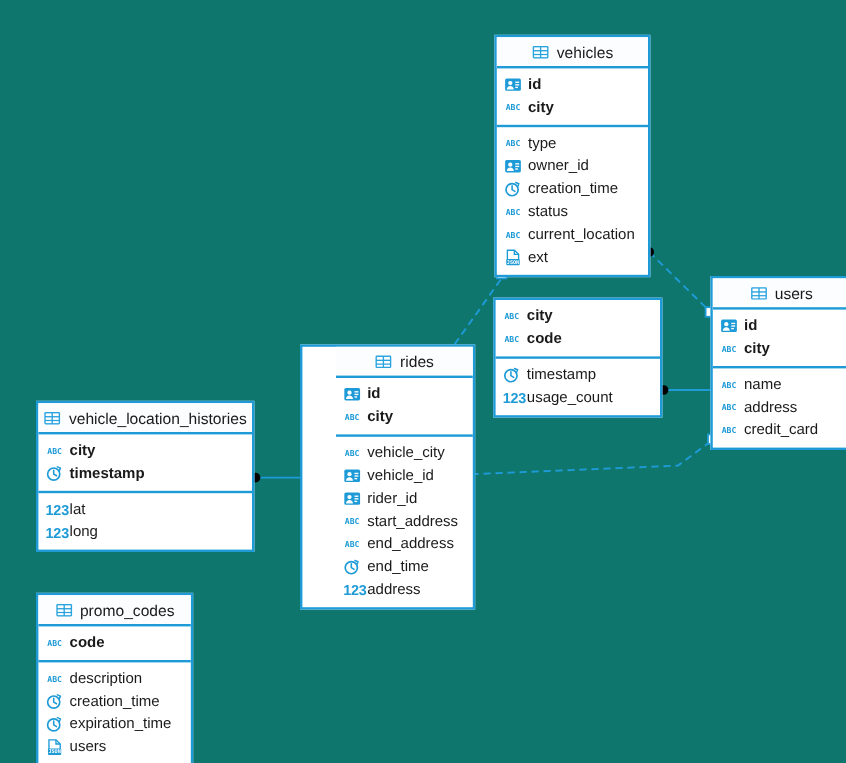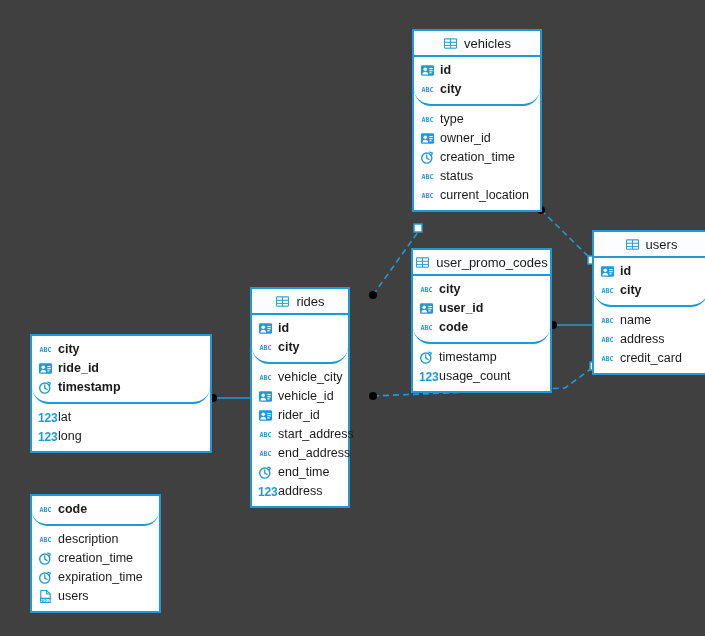--- a/index.html
+++ b/index.html
@@ -8,21 +8,21 @@
     background: #ffffff;
   }
   body {
     font-family: "Liberation Sans", sans-serif;
     -webkit-font-smoothing: antialiased;
   }
   #canvas {
     position: relative;
     width: 705px;
     height: 636px;
-    background: #404040;
+    background: #0f766e;
     overflow: hidden;
   }
   #edge-layer {
     position: absolute;
     left: 0;
     top: 0;
     width: 705px;
     height: 636px;
     pointer-events: none;
   }
@@ -49,21 +49,20 @@
     color: #1a1a1a;
     line-height: 1;
     white-space: nowrap;
   }
   .field-group {
     box-sizing: border-box;
     padding: 4px 0 5px 0;
   }
   .field-group.keys {
     border-bottom: 2px solid #1e9bd7;
-    border-radius: 17px;
   }
   .field {
     display: flex;
     align-items: center;
     gap: 5px;
     height: 19px;
     padding: 0 6px;
     white-space: nowrap;
   }
   .field-label {
@@ -200,58 +199,42 @@
           <span class="field-label">status</span>
         </div>
         <div class="field">
           <span class="ico">
             <svg width="15" height="15" viewBox="0 0 16 16">
               <text x="8" y="10.6" text-anchor="middle" font-family="DejaVu Sans Mono, monospace" font-size="7.2" font-weight="bold" fill="#1e9bd7">ABC</text>
             </svg>
           </span>
           <span class="field-label">current_location</span>
         </div>
+        <div class="field">
+          <span class="ico">
+            <svg width="15" height="15" viewBox="0 0 16 16">
+              <path d="M3 1.6h6.2L13 5.3v9.1H3z" fill="#ffffff" stroke="#1e9bd7" stroke-width="1.2"></path>
+              <path d="M9.2 1.6 V5.3 H13" fill="none" stroke="#1e9bd7" stroke-width="1.2"></path>
+              <rect x="2.1" y="9.4" width="11.8" height="5.2" rx="0.8" fill="#1e9bd7"></rect>
+              <text x="8" y="13.6" text-anchor="middle" font-family="DejaVu Sans Mono, monospace" font-size="4.6" font-weight="bold" fill="#ffffff">JSON</text>
+            </svg>
+          </span>
+          <span class="field-label">ext</span>
+        </div>
       </div>
     </div>
     <div class="entity" style="left: 411px; top: 248px; width: 141px;">
-      <div class="entity-header">
-        <span class="ico">
-          <svg width="15" height="15" viewBox="0 0 16 16">
-            <rect x="1" y="2.5" width="14" height="11" rx="1.2" fill="#29a3de"></rect>
-            <rect x="2.2" y="3.7" width="5.2" height="2.4" fill="#ffffff"></rect>
-            <rect x="8.6" y="3.7" width="5.2" height="2.4" fill="#ffffff"></rect>
-            <rect x="2.2" y="7.3" width="5.2" height="2.2" fill="#ffffff"></rect>
-            <rect x="8.6" y="7.3" width="5.2" height="2.2" fill="#ffffff"></rect>
-            <rect x="2.2" y="10.6" width="5.2" height="1.8" fill="#ffffff"></rect>
-            <rect x="8.6" y="10.6" width="5.2" height="1.8" fill="#ffffff"></rect>
-          </svg>
-        </span>
-        <span class="entity-title">user_promo_codes</span>
-      </div>
       <div class="field-group keys">
         <div class="field key">
           <span class="ico">
             <svg width="15" height="15" viewBox="0 0 16 16">
               <text x="8" y="10.6" text-anchor="middle" font-family="DejaVu Sans Mono, monospace" font-size="7.2" font-weight="bold" fill="#1e9bd7">ABC</text>
             </svg>
           </span>
           <span class="field-label">city</span>
-        </div>
-        <div class="field key">
-          <span class="ico">
-            <svg width="15" height="15" viewBox="0 0 16 16">
-              <rect x="1" y="2.5" width="14" height="11" rx="1.4" fill="#1e9bd7"></rect>
-              <circle cx="5.6" cy="6.6" r="1.9" fill="#ffffff"></circle>
-              <path d="M2.5 12.3c0-1.9 1.4-3.1 3.1-3.1s3.1 1.2 3.1 3.1z" fill="#ffffff"></path>
-              <rect x="10" y="5.3" width="3.5" height="1.2" fill="#ffffff"></rect>
-              <rect x="10" y="7.6" width="3.5" height="1.2" fill="#ffffff"></rect>
-              <rect x="10" y="9.9" width="2.4" height="1.2" fill="#ffffff"></rect>
-            </svg>
-          </span>
-          <span class="field-label">user_id</span>
         </div>
         <div class="field key">
           <span class="ico">
             <svg width="15" height="15" viewBox="0 0 16 16">
               <text x="8" y="10.6" text-anchor="middle" font-family="DejaVu Sans Mono, monospace" font-size="7.2" font-weight="bold" fill="#1e9bd7">ABC</text>
             </svg>
           </span>
           <span class="field-label">code</span>
         </div>
       </div>
@@ -330,21 +313,21 @@
         <div class="field">
           <span class="ico">
             <svg width="15" height="15" viewBox="0 0 16 16">
               <text x="8" y="10.6" text-anchor="middle" font-family="DejaVu Sans Mono, monospace" font-size="7.2" font-weight="bold" fill="#1e9bd7">ABC</text>
             </svg>
           </span>
           <span class="field-label">credit_card</span>
         </div>
       </div>
     </div>
-    <div class="entity" style="left: 250px; top: 287px; width: 100px;">
+    <div class="entity" style="left: 250px; top: 287px; width: 146px; padding-left: 28px;">
       <div class="entity-header">
         <span class="ico">
           <svg width="15" height="15" viewBox="0 0 16 16">
             <rect x="1" y="2.5" width="14" height="11" rx="1.2" fill="#29a3de"></rect>
             <rect x="2.2" y="3.7" width="5.2" height="2.4" fill="#ffffff"></rect>
             <rect x="8.6" y="3.7" width="5.2" height="2.4" fill="#ffffff"></rect>
             <rect x="2.2" y="7.3" width="5.2" height="2.2" fill="#ffffff"></rect>
             <rect x="8.6" y="7.3" width="5.2" height="2.2" fill="#ffffff"></rect>
             <rect x="2.2" y="10.6" width="5.2" height="1.8" fill="#ffffff"></rect>
             <rect x="8.6" y="10.6" width="5.2" height="1.8" fill="#ffffff"></rect>
@@ -436,41 +419,42 @@
           </span>
           <span class="field-label">end_time</span>
         </div>
         <div class="field">
           <span class="ico-num">123</span>
           <span class="field-label">address</span>
         </div>
       </div>
     </div>
     <div class="entity" style="left: 30px; top: 334px; width: 182px;">
+      <div class="entity-header">
+        <span class="ico">
+          <svg width="15" height="15" viewBox="0 0 16 16">
+            <rect x="1" y="2.5" width="14" height="11" rx="1.2" fill="#29a3de"></rect>
+            <rect x="2.2" y="3.7" width="5.2" height="2.4" fill="#ffffff"></rect>
+            <rect x="8.6" y="3.7" width="5.2" height="2.4" fill="#ffffff"></rect>
+            <rect x="2.2" y="7.3" width="5.2" height="2.2" fill="#ffffff"></rect>
+            <rect x="8.6" y="7.3" width="5.2" height="2.2" fill="#ffffff"></rect>
+            <rect x="2.2" y="10.6" width="5.2" height="1.8" fill="#ffffff"></rect>
+            <rect x="8.6" y="10.6" width="5.2" height="1.8" fill="#ffffff"></rect>
+          </svg>
+        </span>
+        <span class="entity-title">vehicle_location_histories</span>
+      </div>
       <div class="field-group keys">
         <div class="field key">
           <span class="ico">
             <svg width="15" height="15" viewBox="0 0 16 16">
               <text x="8" y="10.6" text-anchor="middle" font-family="DejaVu Sans Mono, monospace" font-size="7.2" font-weight="bold" fill="#1e9bd7">ABC</text>
             </svg>
           </span>
           <span class="field-label">city</span>
-        </div>
-        <div class="field key">
-          <span class="ico">
-            <svg width="15" height="15" viewBox="0 0 16 16">
-              <rect x="1" y="2.5" width="14" height="11" rx="1.4" fill="#1e9bd7"></rect>
-              <circle cx="5.6" cy="6.6" r="1.9" fill="#ffffff"></circle>
-              <path d="M2.5 12.3c0-1.9 1.4-3.1 3.1-3.1s3.1 1.2 3.1 3.1z" fill="#ffffff"></path>
-              <rect x="10" y="5.3" width="3.5" height="1.2" fill="#ffffff"></rect>
-              <rect x="10" y="7.6" width="3.5" height="1.2" fill="#ffffff"></rect>
-              <rect x="10" y="9.9" width="2.4" height="1.2" fill="#ffffff"></rect>
-            </svg>
-          </span>
-          <span class="field-label">ride_id</span>
         </div>
         <div class="field key">
           <span class="ico">
             <svg width="15" height="15" viewBox="0 0 16 16">
               <circle cx="7.2" cy="8.6" r="5.4" fill="none" stroke="#1e9bd7" stroke-width="1.5"></circle>
               <path d="M7.2 5.2 V8.6 L9.7 10.1" fill="none" stroke="#1e9bd7" stroke-width="1.4" stroke-linecap="round"></path>
               <path d="M10.4 2.2 l2.8 1.1 -1.1 2.7" fill="none" stroke="#1e9bd7" stroke-width="1.3" stroke-linecap="round" stroke-linejoin="round"></path>
             </svg>
           </span>
           <span class="field-label">timestamp</span>
@@ -481,20 +465,34 @@
           <span class="ico-num">123</span>
           <span class="field-label">lat</span>
         </div>
         <div class="field">
           <span class="ico-num">123</span>
           <span class="field-label">long</span>
         </div>
       </div>
     </div>
     <div class="entity" style="left: 30px; top: 494px; width: 131px;">
+      <div class="entity-header">
+        <span class="ico">
+          <svg width="15" height="15" viewBox="0 0 16 16">
+            <rect x="1" y="2.5" width="14" height="11" rx="1.2" fill="#29a3de"></rect>
+            <rect x="2.2" y="3.7" width="5.2" height="2.4" fill="#ffffff"></rect>
+            <rect x="8.6" y="3.7" width="5.2" height="2.4" fill="#ffffff"></rect>
+            <rect x="2.2" y="7.3" width="5.2" height="2.2" fill="#ffffff"></rect>
+            <rect x="8.6" y="7.3" width="5.2" height="2.2" fill="#ffffff"></rect>
+            <rect x="2.2" y="10.6" width="5.2" height="1.8" fill="#ffffff"></rect>
+            <rect x="8.6" y="10.6" width="5.2" height="1.8" fill="#ffffff"></rect>
+          </svg>
+        </span>
+        <span class="entity-title">promo_codes</span>
+      </div>
       <div class="field-group keys">
         <div class="field key">
           <span class="ico">
             <svg width="15" height="15" viewBox="0 0 16 16">
               <text x="8" y="10.6" text-anchor="middle" font-family="DejaVu Sans Mono, monospace" font-size="7.2" font-weight="bold" fill="#1e9bd7">ABC</text>
             </svg>
           </span>
           <span class="field-label">code</span>
         </div>
       </div>

